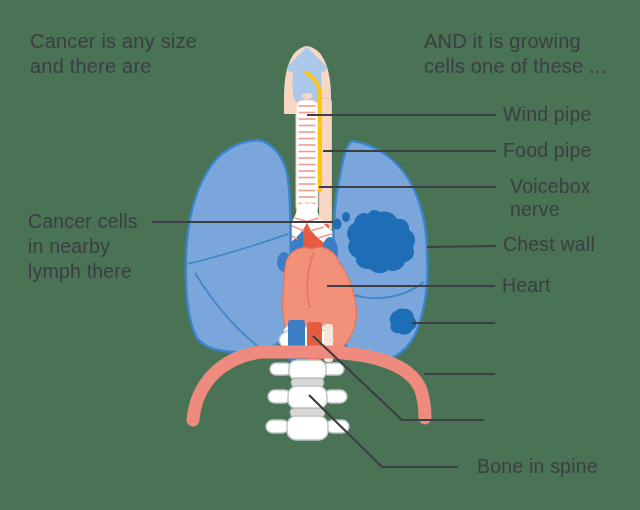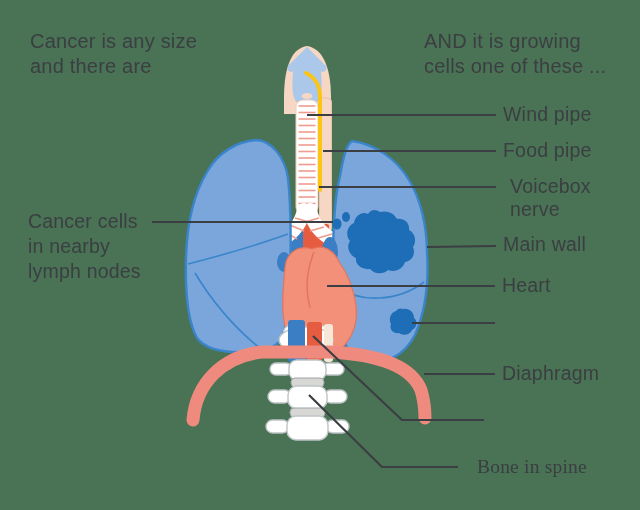--- a/index.html
+++ b/index.html
@@ -186,23 +186,22 @@
     <div>and there are</div>
   </div>
   <div class="caption" style="left:424px;top:29px;">
     <div>AND it is growing</div>
     <div>cells one of these ...</div>
   </div>
 
   <div class="plabel lh25" style="left:28px;top:209px;">
     <div>Cancer cells</div>
     <div>in nearby</div>
-    <div>lymph nodes</div>
+    <div>lymph there</div>
   </div>
 
   <div class="plabel" style="left:503px;top:103px;">Wind pipe</div>
   <div class="plabel" style="left:503px;top:139px;">Food pipe</div>
   <div class="plabel wrap" style="left:503px;top:175px;width:105px;margin-left:7px;">Voicebox nerve</div>
-  <div class="plabel" style="left:503px;top:233px;">Main wall</div>
+  <div class="plabel" style="left:503px;top:233px;">Chest wall</div>
   <div class="plabel" style="left:502px;top:274px;">Heart</div>
-  <div class="plabel" style="left:502px;top:362px;">Diaphragm</div>
-  <div class="plabel" style="left:477px;top:455px;font-family:Liberation Serif, serif;">Bone in spine</div>
+  <div class="plabel" style="left:477px;top:455px;">Bone in spine</div>
 </div>
 
 </body></html>

